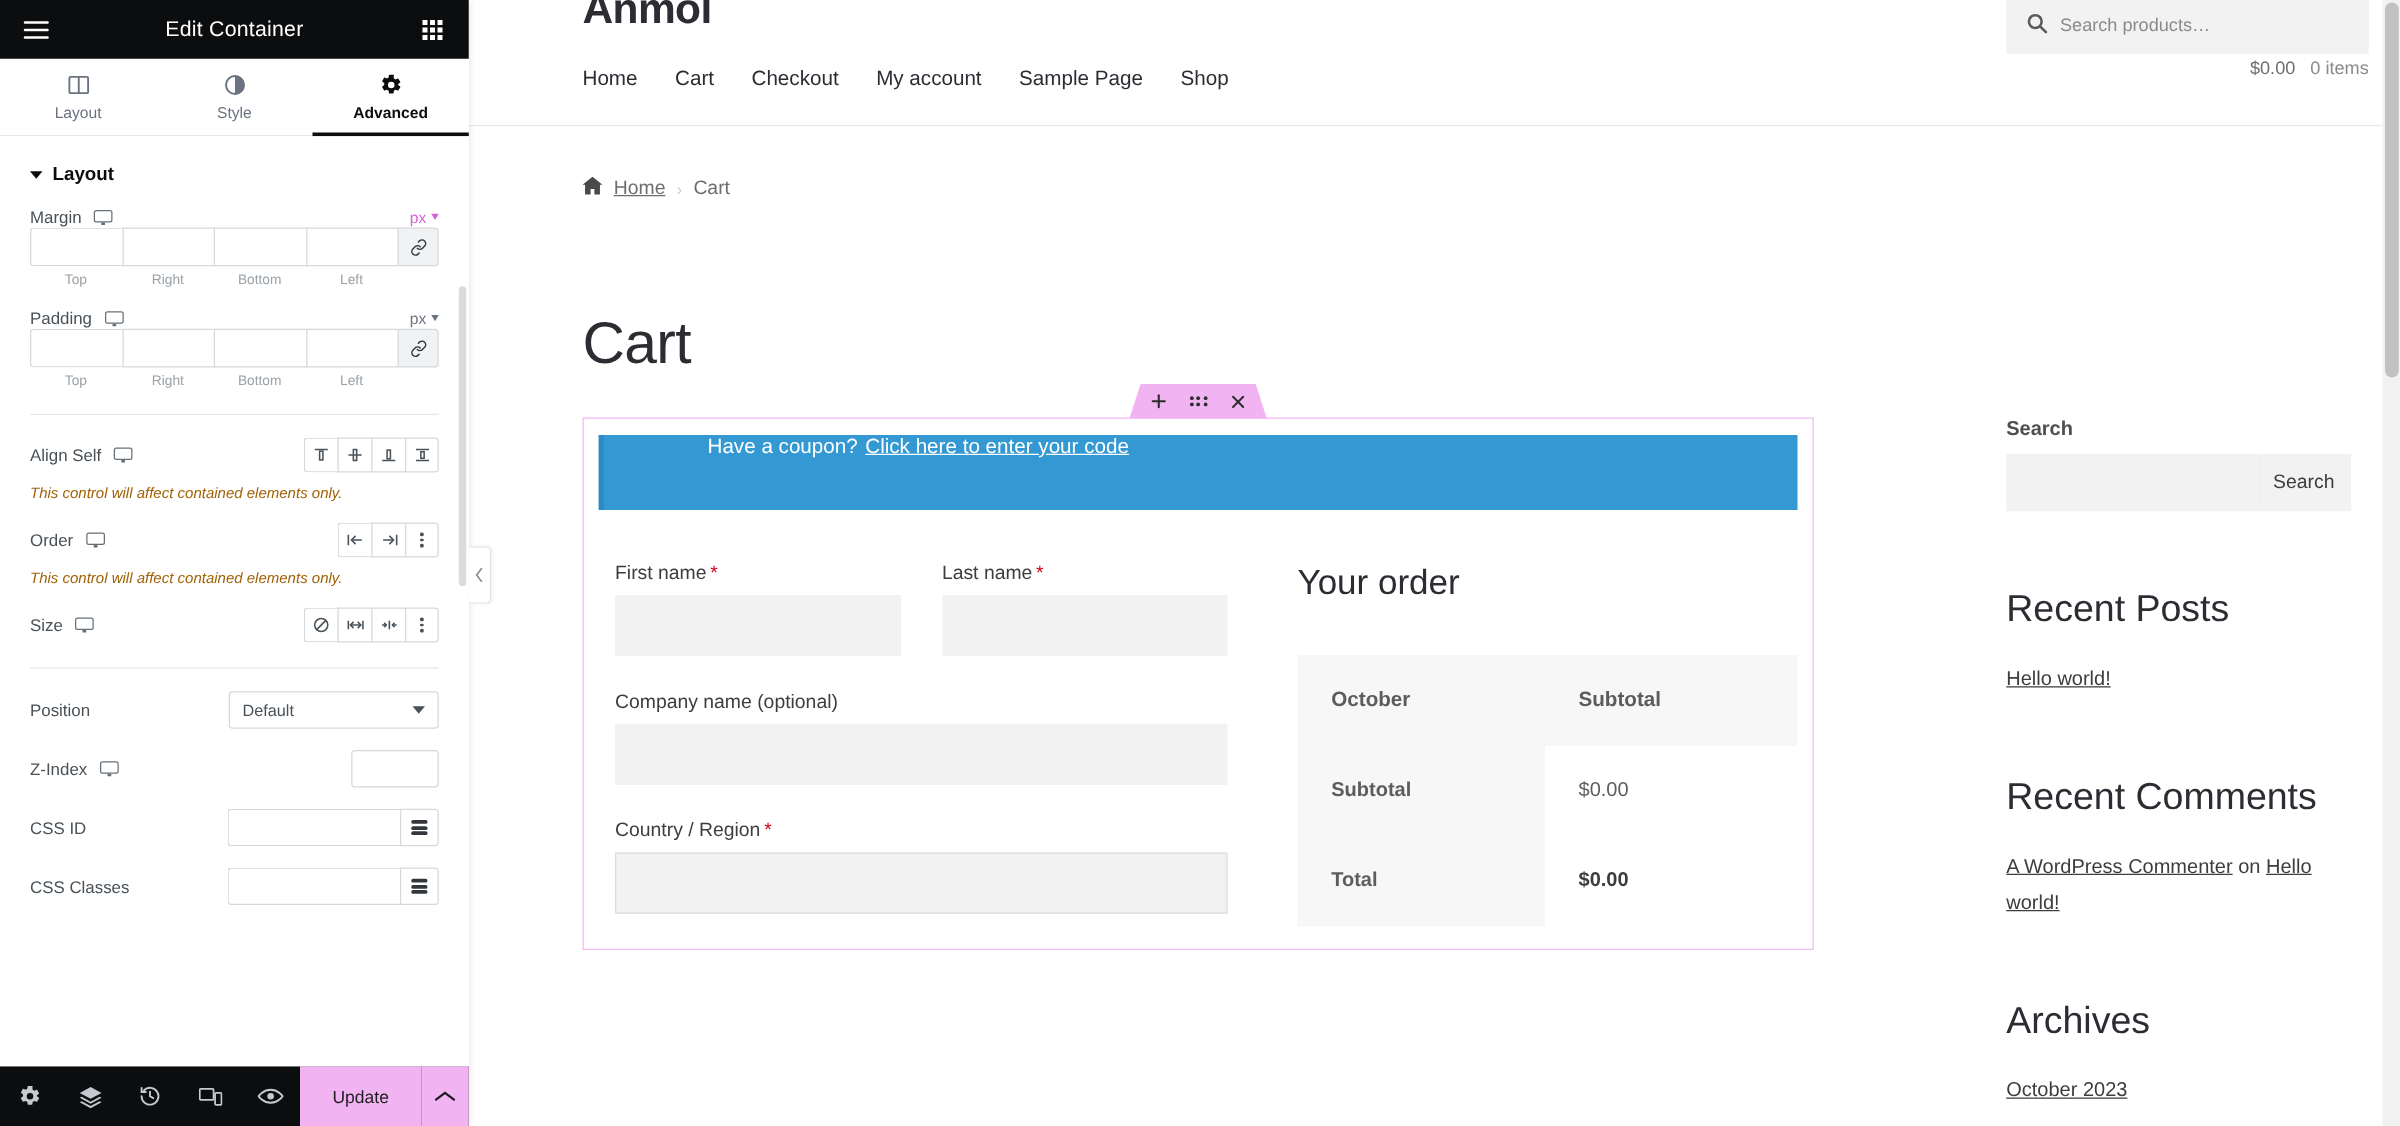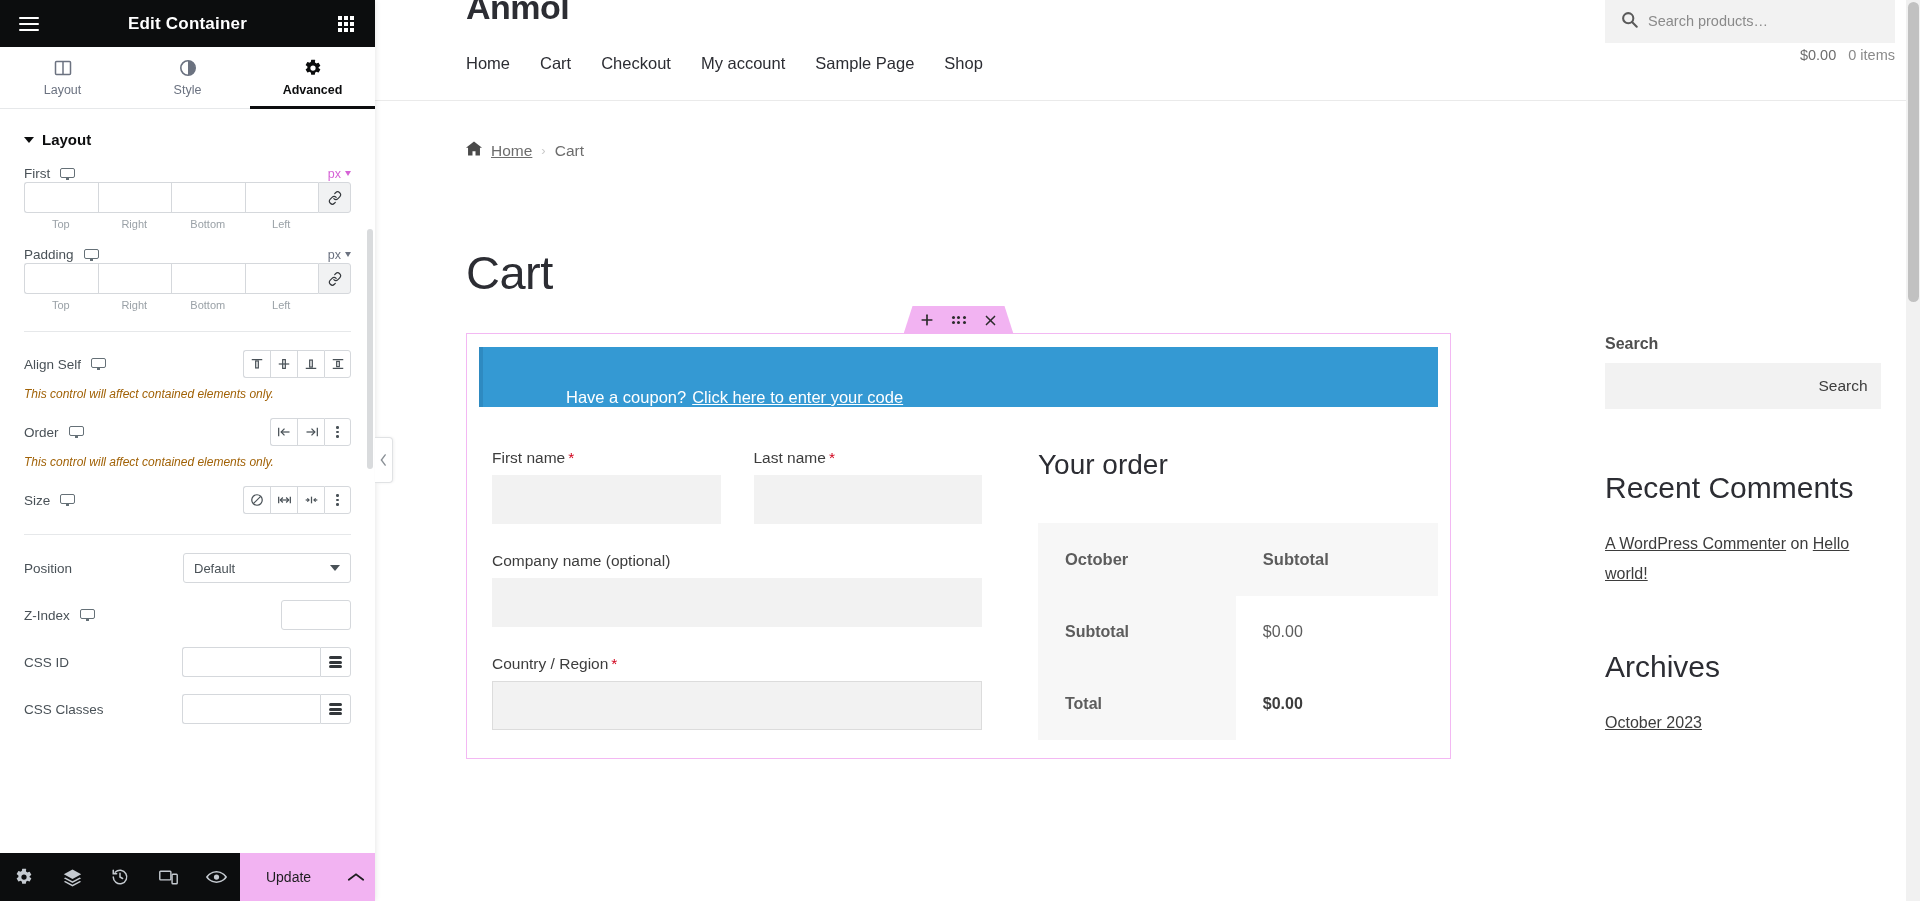--- a/index.html
+++ b/index.html
@@ -17,21 +17,21 @@
     position: relative; z-index: 50;
     box-shadow: 0 0 6px rgba(0,0,0,.12);
   }
   .panel-header {
     height: 47px; background: #0c0d0e; color: #fff;
     display: flex; align-items: center; position: relative; flex: none;
   }
   .ph-menu { width: 58px; height: 47px; display: flex; align-items: center; justify-content: center; cursor: pointer; }
   .burger { width: 20px; }
   .burger span { display: block; height: 2px; background: #fff; margin: 4px 0; border-radius: 1px; }
-  .ph-title { flex: 1; text-align: center; font-size: 17px; font-weight: bold; letter-spacing: .2px; }
+  .ph-title { flex: 1; text-align: center; font-size: 17px; font-weight: normal; letter-spacing: .2px; }
   .ph-apps { width: 58px; height: 47px; display: flex; align-items: center; justify-content: center; cursor: pointer; }
   .grid9 { display: grid; grid-template-columns: repeat(3, 4px); grid-template-rows: repeat(3, 4px); gap: 2px; }
   .grid9 i { background: #fff; width: 4px; height: 4px; display: block; }
 
   .panel-tabs {
     height: 62px; display: flex; border-bottom: 1px solid #e6e8ea; flex: none; background: #fff;
   }
   .ptab {
     flex: 1; display: flex; flex-direction: column; align-items: center; justify-content: center;
     gap: 6px; font-size: 12.5px; color: #6b7280; cursor: pointer; position: relative;
@@ -171,21 +171,21 @@
     height: 28px; background: #f2b3f2; display: flex; align-items: center; gap: 0;
     padding: 0 4px; clip-path: polygon(9px 0, calc(100% - 9px) 0, 100% 100%, 0 100%);
     width: 110px; justify-content: center;
   }
   .eh-btn { width: 32px; height: 28px; display: flex; align-items: center; justify-content: center; cursor: pointer; color: #2b2b2b; }
   .eh-dots { display: grid; grid-template-columns: repeat(3, 3px); grid-template-rows: repeat(2, 3px); gap: 2.5px; }
   .eh-dots i { width: 3px; height: 3px; background: #2b2b2b; border-radius: 50%; display: block; }
 
   .coupon {
     margin: 13px 12px 0 12px; background: #3499d3; color: #fff;
-    height: 60px; display: flex; align-items: flex-end; padding-left: 83px;
+    height: 60px; display: flex; align-items: flex-start; padding-left: 83px;
     font-size: 16.5px; border-left: 4px solid #2e8ac1;
   }
   .coupon a { color: #fff; text-decoration: underline; margin-left: 6px; cursor: pointer; }
 
   .cols { display: flex; padding: 42px 12px 0 12px; gap: 56px; }
   .col-bill { width: 520px; padding-left: 13px; }
   .col-order { flex: 1; }
   .h3 { font-size: 28px; font-weight: 300; color: #2c2d33; margin-bottom: 42px; }
 
   .frow { display: flex; gap: 33px; }
@@ -293,21 +293,21 @@
     <div class="panel-body">
 
       <div class="section-title">
         <span class="caret"></span>
         <span>Layout</span>
       </div>
 
       <div class="ctl">
         <div class="ctl-row">
           <div class="ctl-label">
-            <span>First</span>
+            <span>Margin</span>
             <span class="mon">
                 <i></i>
                 <b></b>
               </span>
           </div>
           <div class="unit">
             <span>px</span>
             <span class="chev"></span>
           </div>
         </div>
@@ -718,20 +718,24 @@
 
       <aside class="wsidebar">
         <div>
           <div class="w-title-sm">Search</div>
           <div class="w-search-row">
             <input class="w-search-in" style="">
             <button class="w-search-btn">Search</button>
           </div>
         </div>
 
+        <div>
+          <div class="w-h2">Recent Posts</div>
+          <a class="w-link">Hello world!</a>
+        </div>
 
         <div>
           <div class="w-h2">Recent Comments</div>
           <div>
             <a class="w-link">A WordPress Commenter</a><span class="w-plain">&nbsp;</span><span class="w-plain">on</span><span class="w-plain">&nbsp;</span><a class="w-link">Hello world!</a>
           </div>
         </div>
 
         <div>
           <div class="w-h2">Archives</div>

